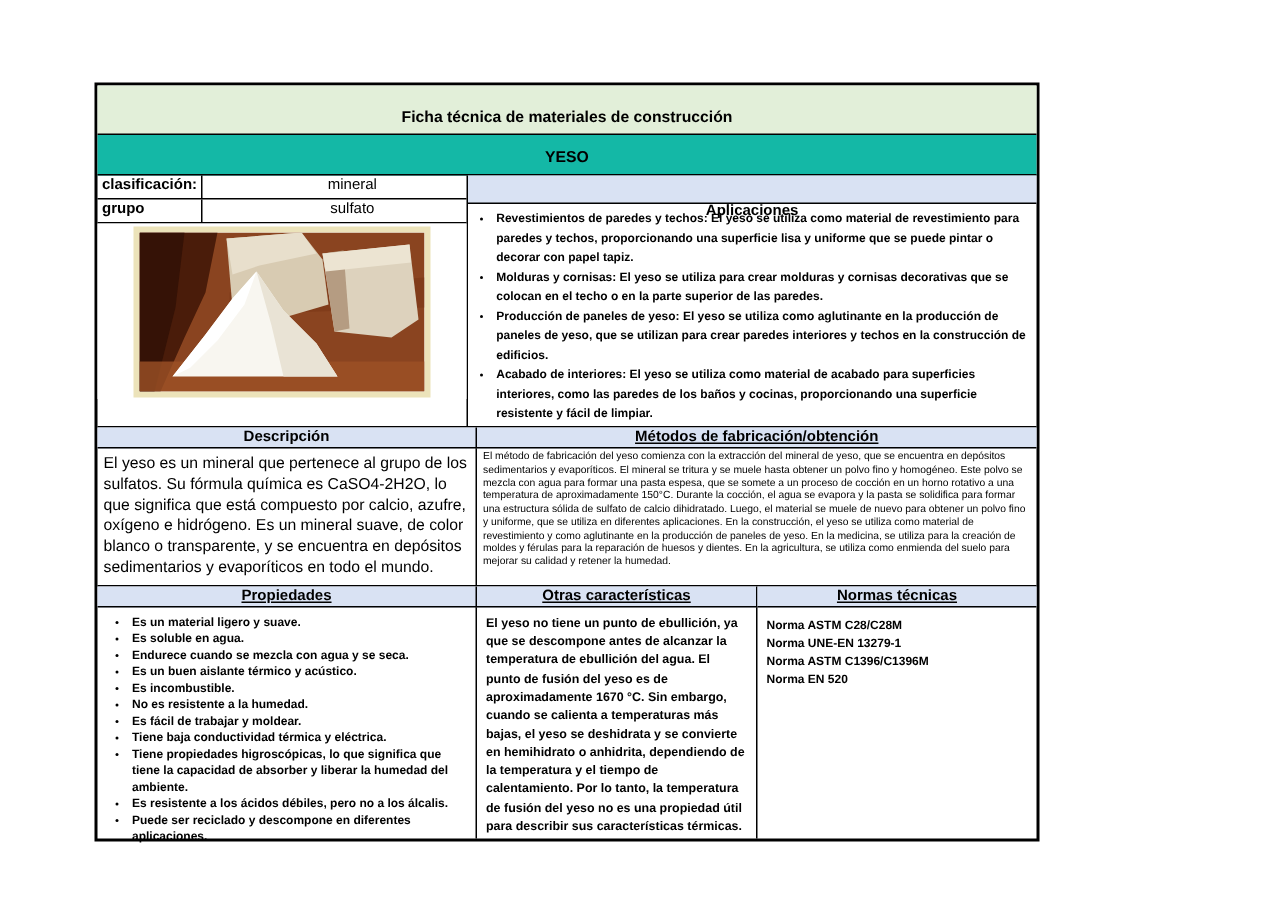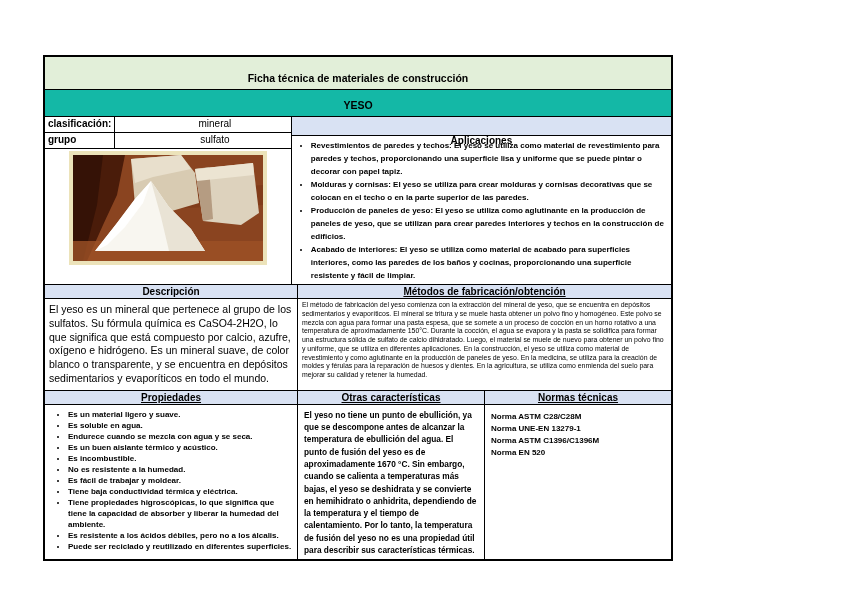--- a/index.html
+++ b/index.html
@@ -1,20 +1,20 @@
 <!DOCTYPE html>
 <html><head>
 <meta charset="utf-8">
 <style>
   * { box-sizing: border-box; margin: 0; padding: 0; }
   html, body { width: 848px; height: 599px; background: #ffffff; }
   body { font-family: "Liberation Sans", sans-serif; color: #000; position: relative; }
 
   .sheet {
-    position: absolute; left: 43px; top: 55px; width: 630px;
+    position: absolute; left: 63px; top: 55px; width: 630px;
     border: 2px solid #000; background: #fff;
   }
 
   .title-row {
     height: 33px; background: #e2efd9; border-bottom: 1px solid #000;
     display: flex; align-items: flex-end; justify-content: center;
     font-weight: bold; font-size: 10.5px; padding-bottom: 5px;
   }
   .material-row {
     height: 27px; background: #14b8a6; border-bottom: 1px solid #000;
@@ -137,21 +137,21 @@
         <li>Es un material ligero y suave.</li>
         <li>Es soluble en agua.</li>
         <li>Endurece cuando se mezcla con agua y se seca.</li>
         <li>Es un buen aislante térmico y acústico.</li>
         <li>Es incombustible.</li>
         <li>No es resistente a la humedad.</li>
         <li>Es fácil de trabajar y moldear.</li>
         <li>Tiene baja conductividad térmica y eléctrica.</li>
         <li>Tiene propiedades higroscópicas, lo que significa que tiene la capacidad de absorber y liberar la humedad del ambiente.</li>
         <li>Es resistente a los ácidos débiles, pero no a los álcalis.</li>
-        <li>Puede ser reciclado y reutilizado en diferentes superficies.</li>
+        <li>Puede ser reciclado y descompone en diferentes aplicaciones.</li>
       </ul>
     </div>
     <div class="other-cell">El yeso no tiene un punto de ebullición, ya que se descompone antes de alcanzar la temperatura de ebullición del agua. El punto de fusión del yeso es de aproximadamente 1670 °C. Sin embargo, cuando se calienta a temperaturas más bajas, el yeso se deshidrata y se convierte en hemihidrato o anhidrita, dependiendo de la temperatura y el tiempo de calentamiento. Por lo tanto, la temperatura de fusión del yeso no es una propiedad útil para describir sus características térmicas.</div>
     <div class="norms-cell">
       <div>Norma ASTM C28/C28M</div>
       <div>Norma UNE-EN 13279-1</div>
       <div>Norma ASTM C1396/C1396M</div>
       <div>Norma EN 520</div>
     </div>
   </div>

